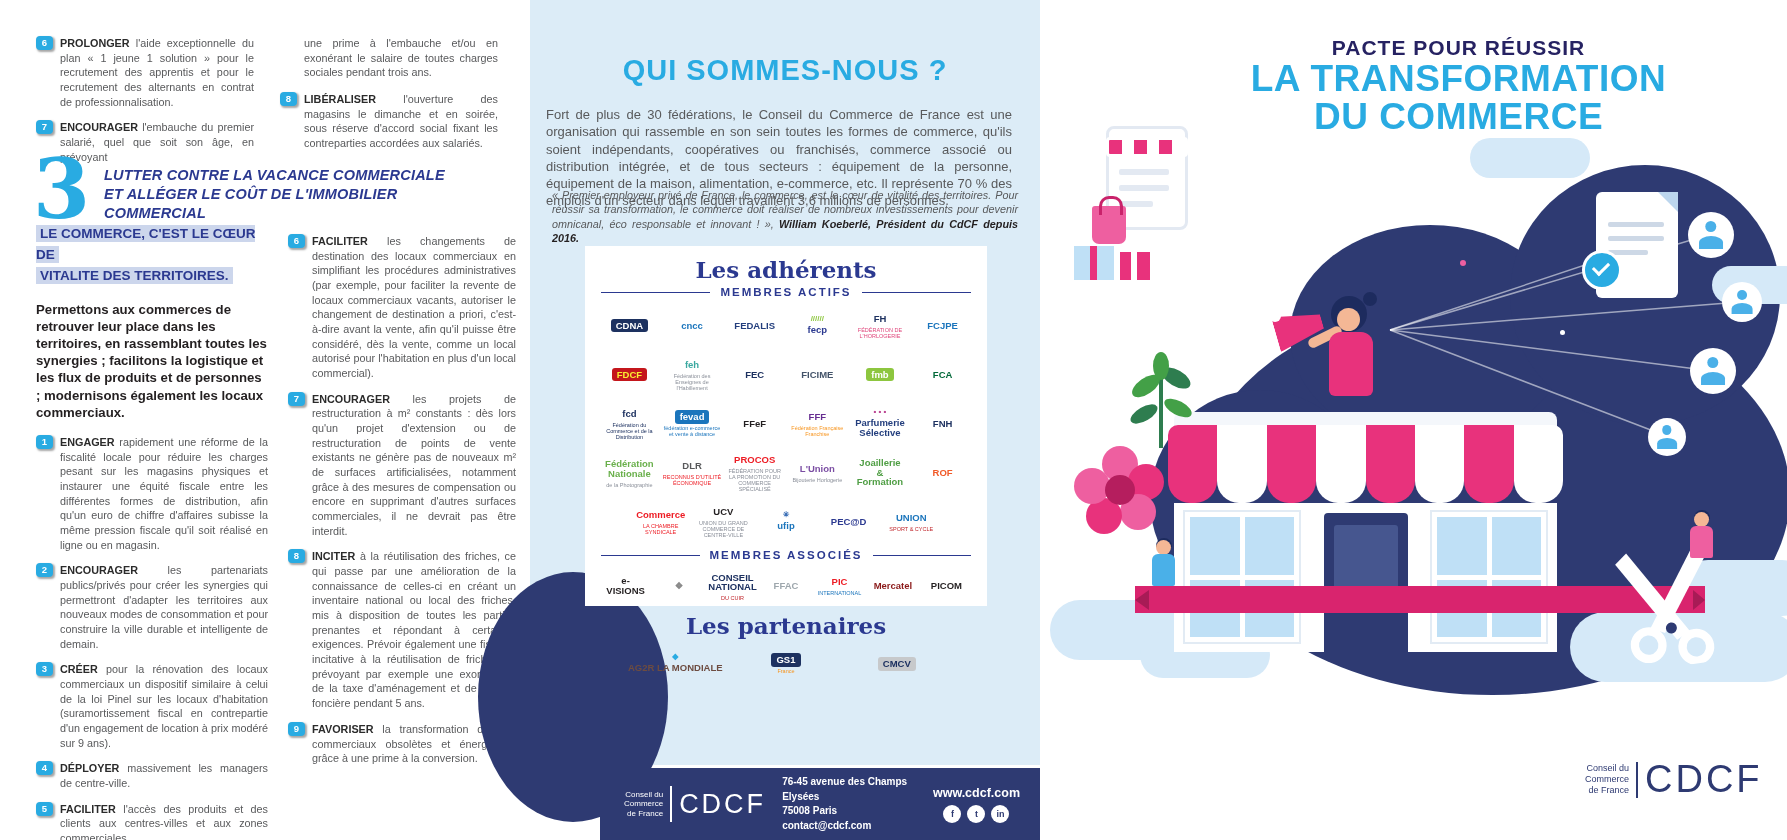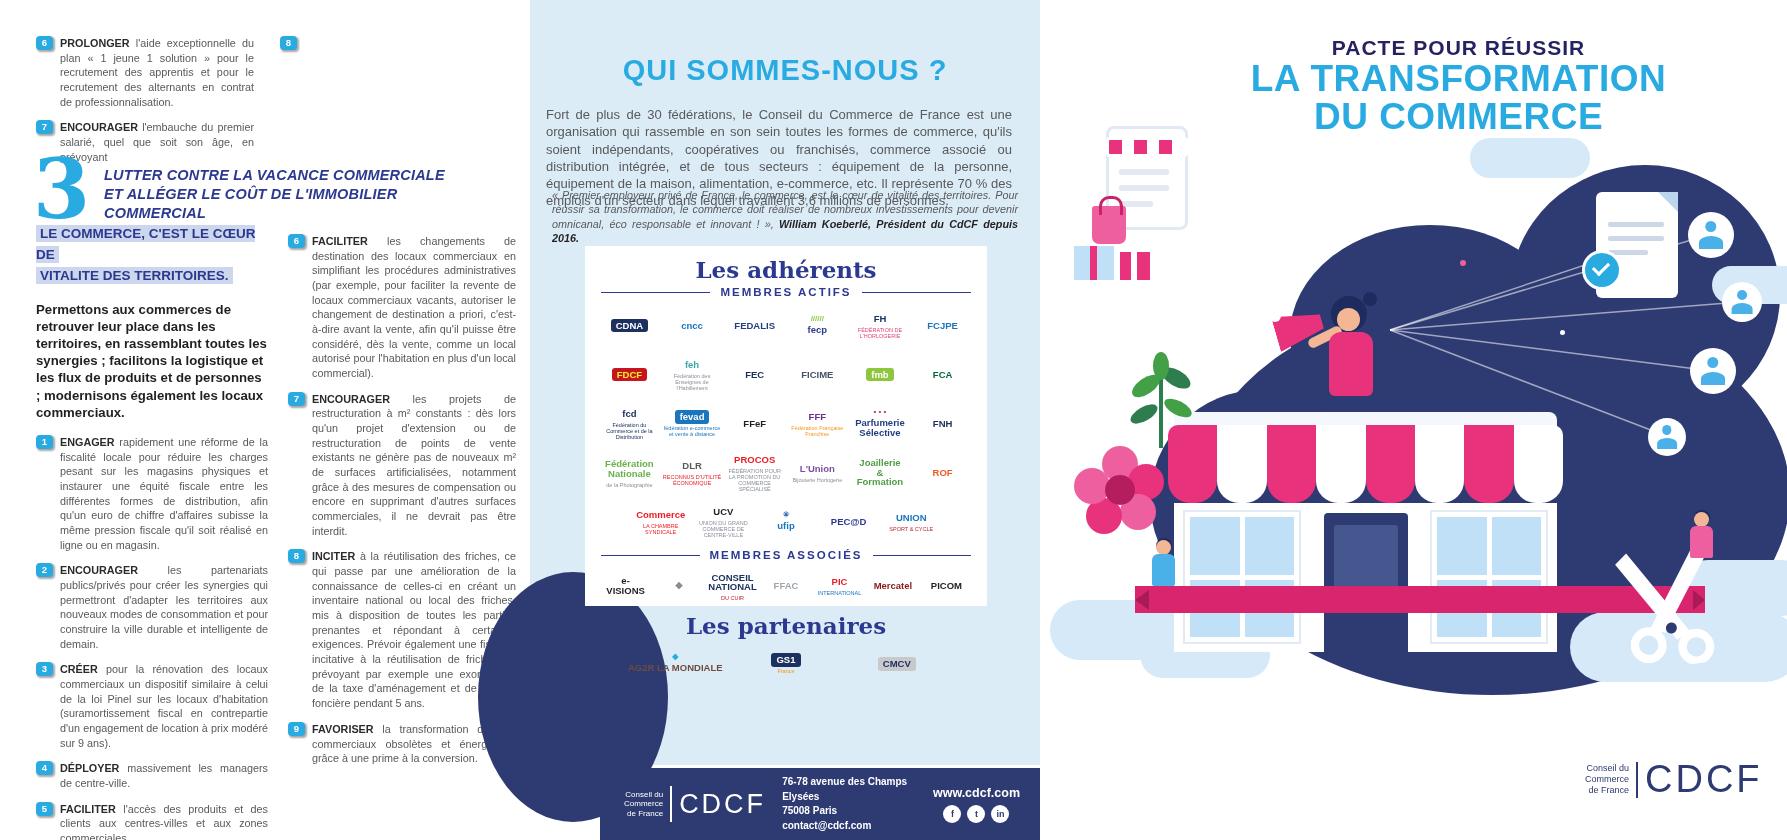--- a/index.html
+++ b/index.html
@@ -148,24 +148,26 @@
             <span class="badge">6</span>
             <p><span class="lbl">PROLONGER</span> <span>l'aide exceptionnelle du plan « 1 jeune 1 solution » pour le recrutement des apprentis et pour le recrutement des alternants en contrat de professionnalisation.</span></p>
           </div>
 
           <div class="item">
             <span class="badge">7</span>
             <p><span class="lbl">ENCOURAGER</span> <span>l'embauche du premier salarié, quel que soit son âge, en prévoyant</span></p>
           </div>
         </div>
       <div class="tcol">
+        <p class="cont">une prime à l'embauche et/ou en exonérant le salaire de toutes charges sociales pendant trois ans.</p>
         <div>
 
             <div class="item">
               <span class="badge">8</span>
+              <p><span class="lbl">LIBÉRALISER</span> <span>l'ouverture des magasins le dimanche et en soirée, sous réserve d'accord social fixant les contreparties accordées aux salariés.</span></p>
             </div>
           </div>
       </div>
     </div>
 
     <div class="sec3-header">
       <div class="big-num">3</div>
       <h2>
         <span>LUTTER CONTRE LA VACANCE COMMERCIALE</span><br>
         <span>ET ALLÉGER LE COÛT DE L'IMMOBILIER COMMERCIAL</span>
@@ -495,21 +497,21 @@
 
     <footer class="mid-footer">
       <div class="cdcf">
         <div class="cdcf-small">Conseil du
 Commerce
 de France</div>
         <div class="cdcf-bar"></div>
         <div class="cdcf-word">CDCF</div>
       </div>
       <div class="addr">
-        <div>76-78 avenue des Champs Elysées</div>
+        <div>76-45 avenue des Champs Elysées</div>
         <div>75008 Paris</div>
         <div>contact@cdcf.com</div>
       </div>
       <div class="web-block">
         <div class="website">www.cdcf.com</div>
         <div class="socials">
 
             <span class="soc">f</span>
 
             <span class="soc">t</span>

